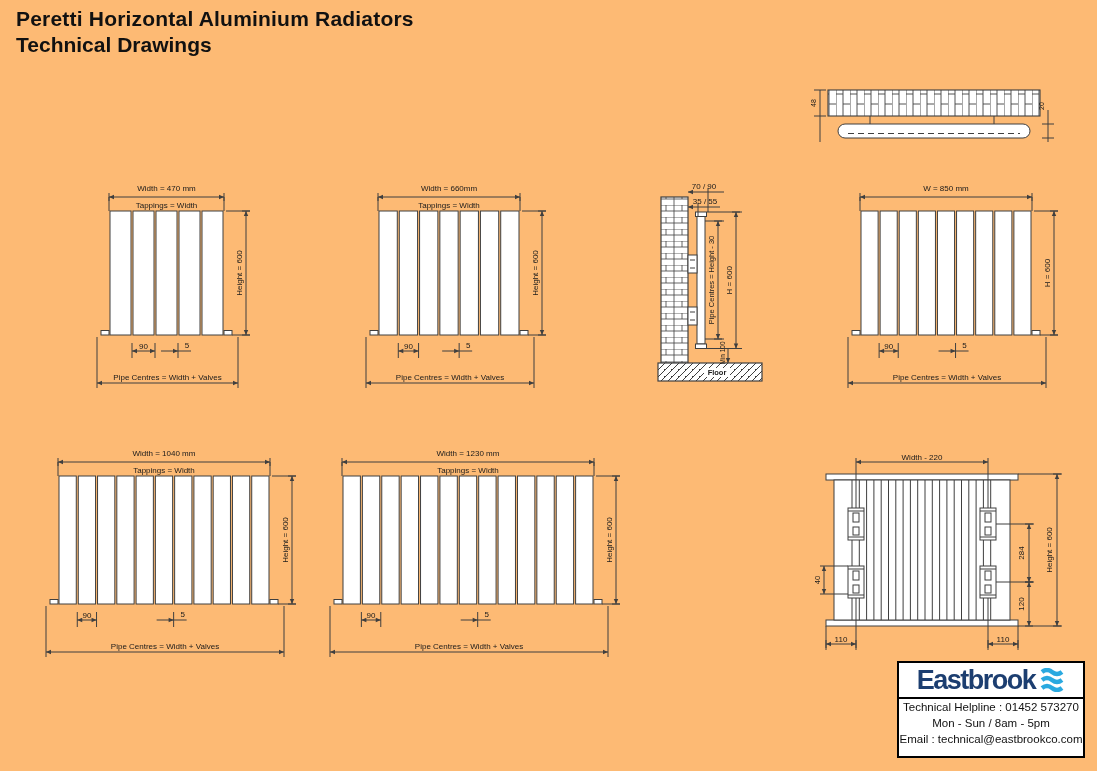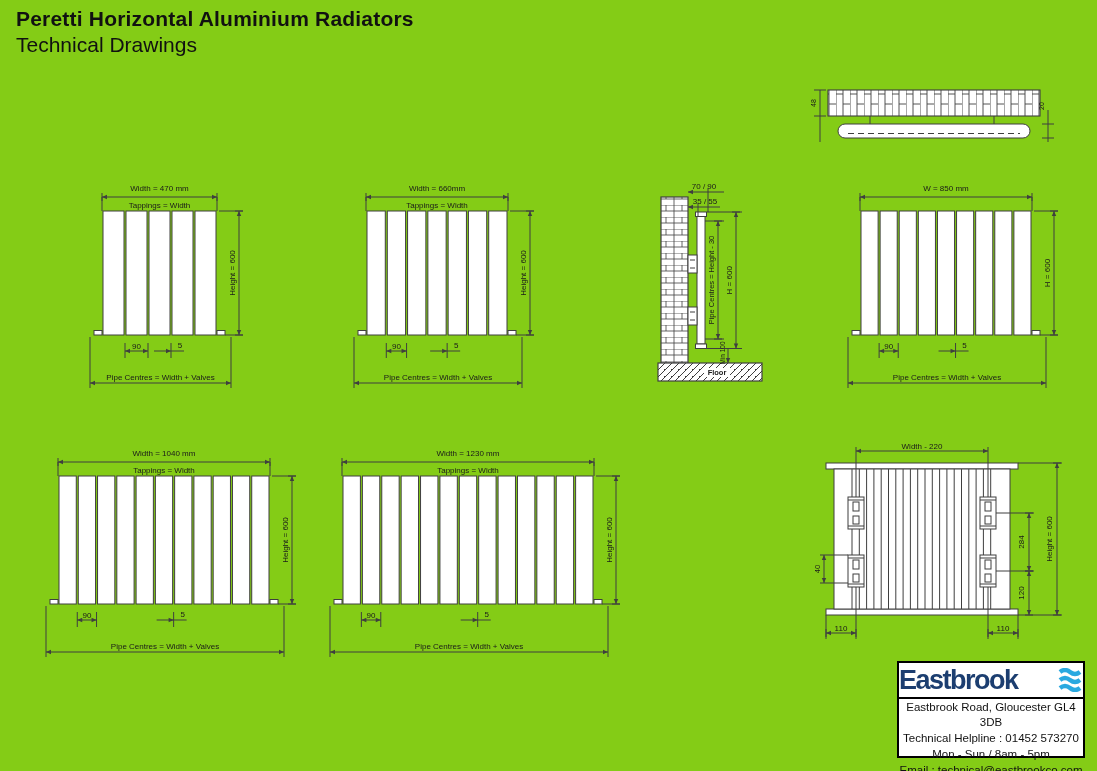--- a/index.html
+++ b/index.html
@@ -1,26 +1,26 @@
 <!DOCTYPE html>
 <html><head>
 <meta charset="utf-8">
 <style>
   html,body{margin:0;padding:0;background:#ffffff;}
-  #page{position:relative;width:1097px;height:771px;background:#84cc16;overflow:hidden;
+  #page{position:relative;width:1097px;height:771px;background:#fdba74;overflow:hidden;
         font-family:"Liberation Sans",sans-serif;color:#111;}
   #hdr{position:absolute;left:16px;top:6px;}
   #hdr .t1{font-size:21px;font-weight:bold;line-height:26px;letter-spacing:.2px;}
-  #hdr .t2{font-size:21px;font-weight:normal;line-height:25px;}
+  #hdr .t2{font-size:21px;font-weight:bold;line-height:25px;}
   .drawing{position:absolute;}
   .drawing svg{display:block;overflow:visible;}
   svg text{font-family:"Liberation Sans",sans-serif;fill:#1a1a1a;}
   #brandbox{position:absolute;left:897px;top:661px;width:188px;height:97px;border:2px solid #000;
             background:#fff;box-sizing:border-box;text-align:center;}
-  #brandrow{display:flex;align-items:center;justify-content:space-between;gap:4px;height:34px;
+  #brandrow{display:flex;align-items:center;justify-content:center;gap:4px;height:34px;
             border-bottom:2px solid #000;}
   #brandname{font-size:27px;font-weight:bold;color:#1c3e70;letter-spacing:-1.5px;line-height:30px;}
   #brandbox .bl{font-size:11.5px;line-height:15px;margin-top:1px;}
 </style>
 </head>
 <body>
 
 <div id="page">
 
   <div id="hdr">
@@ -46,21 +46,21 @@
         <line x1="12" y1="4" x2="12" y2="30" stroke="#3f3f3f" stroke-width="1"></line>
         <text x="0" y="0" font-size="7" text-anchor="middle" transform="translate(8,17) rotate(-90)">48</text>
         <line x1="12" y1="30" x2="12" y2="56" stroke="#3f3f3f" stroke-width="1"></line>
         <line x1="234" y1="38" x2="246" y2="38" stroke="#3f3f3f" stroke-width="1"></line>
         <line x1="234" y1="52" x2="246" y2="52" stroke="#3f3f3f" stroke-width="1"></line>
         <line x1="240" y1="24" x2="240" y2="56" stroke="#3f3f3f" stroke-width="1"></line>
         <text x="0" y="0" font-size="7" text-anchor="middle" transform="translate(236,20) rotate(-90)">20</text>
       </svg>
     </div>
 
-  <div class="drawing" style="left:88px;top:183px;width:165px;height:208px">
+  <div class="drawing" style="left:95px;top:183px;width:165px;height:208px">
       <svg width="165" height="208" viewBox="0 0 165 208">
         <text x="71.5" y="8" font-size="8" text-anchor="middle">Width = 470 mm</text>
         <line x1="14" y1="14" x2="129" y2="14" stroke="#3f3f3f" stroke-width="1"></line>
         <line x1="14" y1="10" x2="14" y2="18" stroke="#3f3f3f" stroke-width="1"></line>
         <line x1="129" y1="10" x2="129" y2="18" stroke="#3f3f3f" stroke-width="1"></line>
         <polygon points="14,14 19,11.8 19,16.2" fill="#3f3f3f"></polygon>
         <polygon points="129,14 124,11.8 124,16.2" fill="#3f3f3f"></polygon>
         <line x1="14" y1="14" x2="14" y2="28" stroke="#3f3f3f" stroke-width="1"></line>
         <line x1="129" y1="14" x2="129" y2="28" stroke="#3f3f3f" stroke-width="1"></line>
         <text x="71.5" y="24.5" font-size="8" text-anchor="middle">Tappings = Width</text>
@@ -92,21 +92,21 @@
         <text x="92" y="165" font-size="8" text-anchor="middle">5</text>
         <line x1="2" y1="154" x2="2" y2="205" stroke="#3f3f3f" stroke-width="1"></line>
         <line x1="143" y1="154" x2="143" y2="205" stroke="#3f3f3f" stroke-width="1"></line>
         <line x1="2" y1="200" x2="143" y2="200" stroke="#3f3f3f" stroke-width="1"></line>
         <polygon points="2,200 7,197.8 7,202.2" fill="#3f3f3f"></polygon>
         <polygon points="143,200 138,197.8 138,202.2" fill="#3f3f3f"></polygon>
         <text x="72.5" y="197" font-size="8" text-anchor="middle">Pipe Centres = Width + Valves</text>
       </svg>
     </div>
 
-  <div class="drawing" style="left:352px;top:183px;width:192px;height:208px">
+  <div class="drawing" style="left:364px;top:183px;width:192px;height:208px">
       <svg width="192" height="208" viewBox="0 0 192 208">
         <text x="85" y="8" font-size="8" text-anchor="middle">Width = 660mm</text>
         <line x1="14" y1="14" x2="156" y2="14" stroke="#3f3f3f" stroke-width="1"></line>
         <line x1="14" y1="10" x2="14" y2="18" stroke="#3f3f3f" stroke-width="1"></line>
         <line x1="156" y1="10" x2="156" y2="18" stroke="#3f3f3f" stroke-width="1"></line>
         <polygon points="14,14 19,11.8 19,16.2" fill="#3f3f3f"></polygon>
         <polygon points="156,14 151,11.8 151,16.2" fill="#3f3f3f"></polygon>
         <line x1="14" y1="14" x2="14" y2="28" stroke="#3f3f3f" stroke-width="1"></line>
         <line x1="156" y1="14" x2="156" y2="28" stroke="#3f3f3f" stroke-width="1"></line>
         <text x="85" y="24.5" font-size="8" text-anchor="middle">Tappings = Width</text>
@@ -352,21 +352,21 @@
         <text x="158.69230769230768" y="169" font-size="8" text-anchor="middle">5</text>
         <line x1="2" y1="158" x2="2" y2="209" stroke="#3f3f3f" stroke-width="1"></line>
         <line x1="280" y1="158" x2="280" y2="209" stroke="#3f3f3f" stroke-width="1"></line>
         <line x1="2" y1="204" x2="280" y2="204" stroke="#3f3f3f" stroke-width="1"></line>
         <polygon points="2,204 7,201.8 7,206.2" fill="#3f3f3f"></polygon>
         <polygon points="280,204 275,201.8 275,206.2" fill="#3f3f3f"></polygon>
         <text x="141" y="201" font-size="8" text-anchor="middle">Pipe Centres = Width + Valves</text>
       </svg>
     </div>
 
-  <div class="drawing" style="left:812px;top:437px;width:265px;height:218px">
+  <div class="drawing" style="left:812px;top:448px;width:265px;height:218px">
       <svg width="265" height="218" viewBox="0 0 265 218">
         <rect x="14" y="26" width="192" height="6" fill="#fff" stroke="#3f3f3f" stroke-width="1" rx="0"></rect>
         <rect x="14" y="172" width="192" height="6" fill="#fff" stroke="#3f3f3f" stroke-width="1" rx="0"></rect>
         <rect x="22" y="32" width="176" height="140" fill="#fff" stroke="#3f3f3f" stroke-width="1" rx="0"></rect>
         <line x1="40" y1="32" x2="40" y2="172" stroke="#3f3f3f" stroke-width="1"></line>
         <line x1="47.3" y1="32" x2="47.3" y2="172" stroke="#3f3f3f" stroke-width="1"></line>
         <line x1="54.599999999999994" y1="32" x2="54.599999999999994" y2="172" stroke="#3f3f3f" stroke-width="1"></line>
         <line x1="61.89999999999999" y1="32" x2="61.89999999999999" y2="172" stroke="#3f3f3f" stroke-width="1"></line>
         <line x1="69.19999999999999" y1="32" x2="69.19999999999999" y2="172" stroke="#3f3f3f" stroke-width="1"></line>
         <line x1="76.49999999999999" y1="32" x2="76.49999999999999" y2="172" stroke="#3f3f3f" stroke-width="1"></line>
@@ -461,19 +461,18 @@
 
   <div id="brandbox">
     <div id="brandrow">
       <span id="brandname">Eastbrook</span>
       <svg width="26" height="24" viewBox="0 0 26 24">
         <path d="M3 4 Q8 0 13 4 T23 4" fill="none" stroke="#2aa9e0" stroke-width="4.4"></path>
         <path d="M3 12 Q8 8 13 12 T23 12" fill="none" stroke="#2aa9e0" stroke-width="4.4"></path>
         <path d="M3 20 Q8 16 13 20 T23 20" fill="none" stroke="#2aa9e0" stroke-width="4.4"></path>
       </svg>
     </div>
-    <div class="bl">Eastbrook Road, Gloucester GL4 3DB</div>
     <div class="bl">Technical Helpline : 01452 573270</div>
     <div class="bl">Mon - Sun / 8am - 5pm</div>
     <div class="bl">Email : technical@eastbrookco.com</div>
   </div>
 
 </div>
 
 </body></html>

